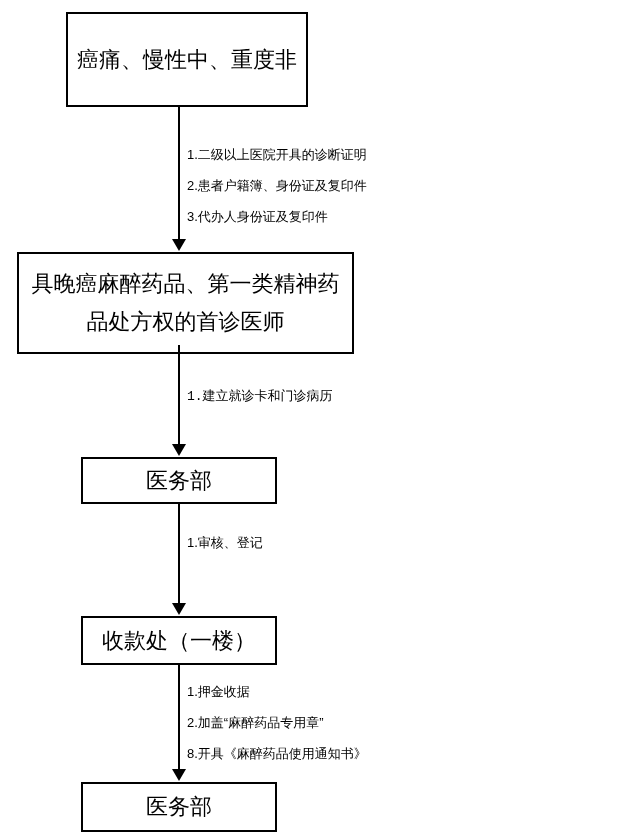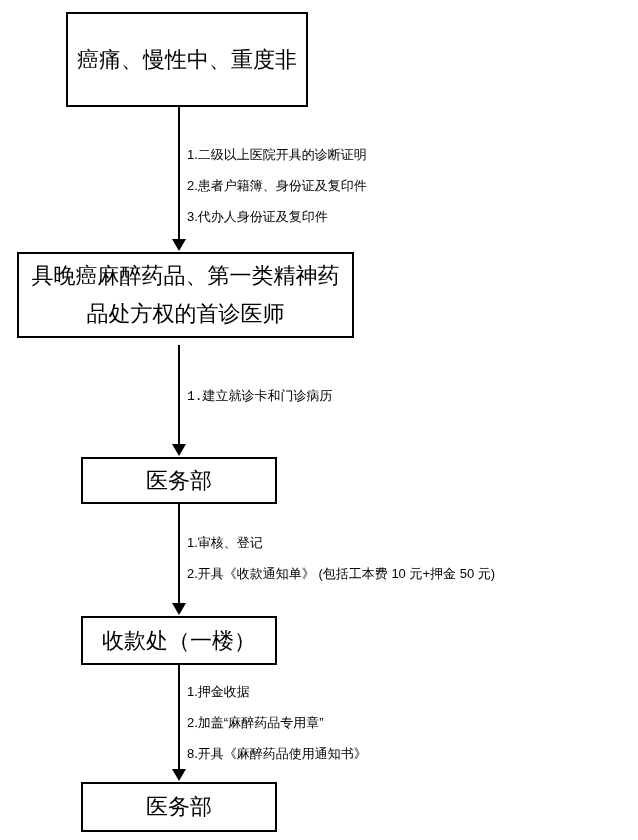--- a/index.html
+++ b/index.html
@@ -24,21 +24,21 @@
     display: flex;
     flex-direction: column;
     justify-content: center;
     align-items: center;
     text-align: right;
     font-size: 22px;
     line-height: 38px;
     white-space: nowrap;
   }
   .n1 { left: 66px;  top: 12px;  width: 242px; height: 95px; }
-  .n2 { left: 17px;  top: 252px; width: 337px; height: 86px; }
+  .n2 { left: 17px;  top: 252px; width: 337px; height: 102px; }
   .n3 { left: 81px;  top: 457px; width: 196px; height: 47px; }
   .n4 { left: 81px;  top: 616px; width: 196px; height: 49px; }
   .n5 { left: 81px;  top: 782px; width: 196px; height: 50px; }
 
   .vline {
     position: absolute;
     left: 178px;
     width: 2px;
     background: #000000;
   }
@@ -102,21 +102,20 @@
   </div>
 
   <div class="node n3">
     <div>医务部</div>
   </div>
 
   <div class="vline e3"></div>
   <div class="arrow a3"></div>
   <div class="notes notes3">
     <div>1.审核、登记</div>
-    <div>2.开具《收款通知单》 (包括工本费 10 元+押金 50 元)</div>
   </div>
 
   <div class="node n4">
     <div>收款处（一楼）</div>
   </div>
 
   <div class="vline e4"></div>
   <div class="arrow a4"></div>
   <div class="notes notes4">
     <div>1.押金收据</div>

